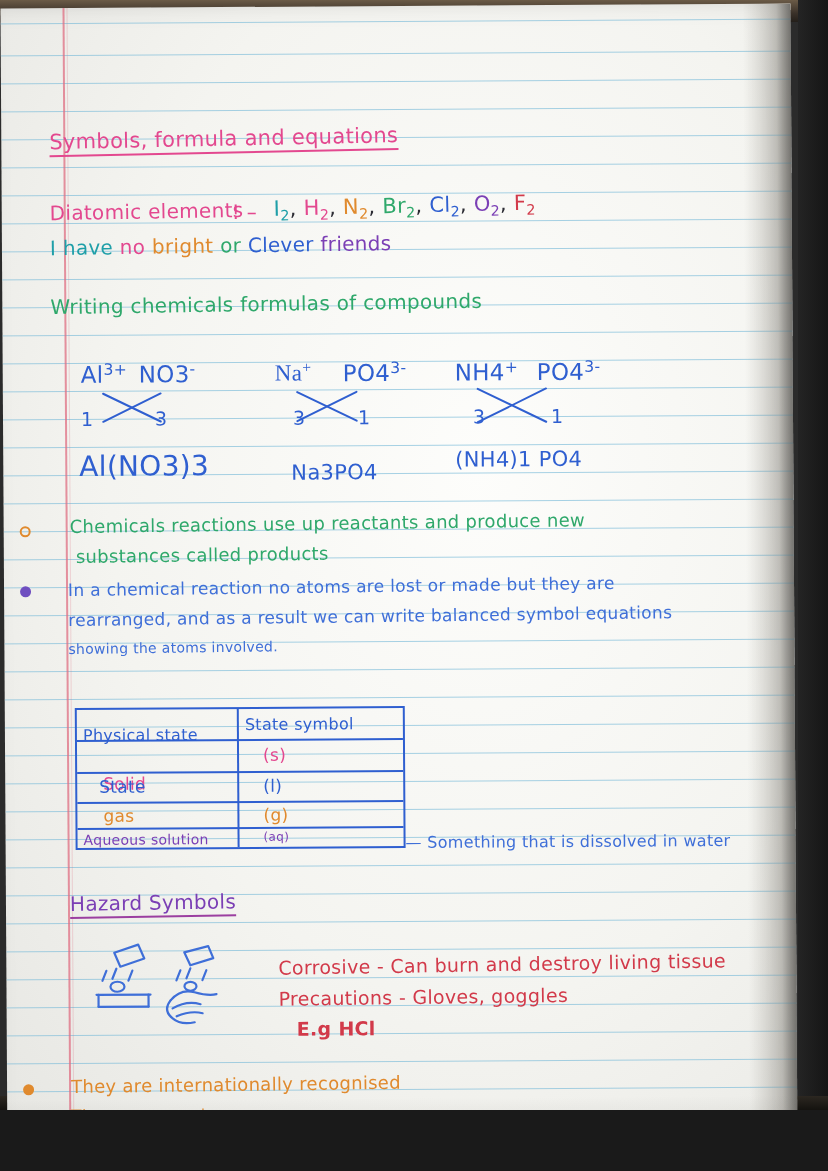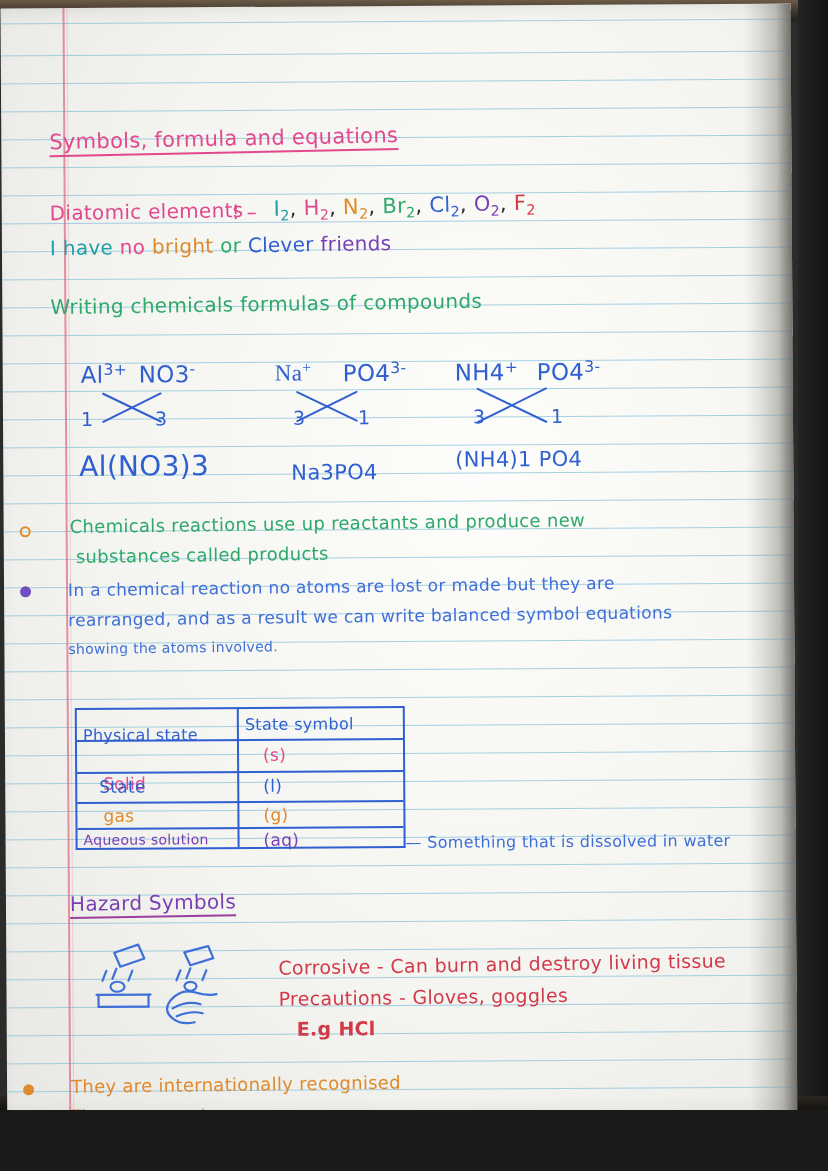--- a/index.html
+++ b/index.html
@@ -289,21 +289,21 @@
       <div class="tbl-cell hw pink" style="left:26px; top:36px; font-size:17px;margin-top:28px;">Solid</div>
       <div class="tbl-cell hw pink" style="left:186px; top:36px; font-size:17px;">(s)</div>
 
       <div class="tbl-cell hw blue" style="left:22px; top:67px; font-size:17px;">State</div>
       <div class="tbl-cell hw blue" style="left:186px; top:67px; font-size:17px;">(l)</div>
 
       <div class="tbl-cell hw orange" style="left:26px; top:96px; font-size:17px;">gas</div>
       <div class="tbl-cell hw orange" style="left:186px; top:96px; font-size:17px;">(g)</div>
 
       <div class="tbl-cell hw purple" style="left:6px; top:122px; font-size:14px;">Aqueous solution</div>
-      <div class="tbl-cell hw purple" style="left:186px; top:121px; font-size:17px;">(aq)</div>
+      <div class="tbl-cell hw purple" style="left:186px; top:121px; font-size:12px;">(aq)</div>
     </div>
 
 
     <div class="hw blue2" style="left:400px; top:827px; font-size:16px;">— Something that is dissolved in water</div>
 
     <div class="hw purple u-purple" style="left:64px; top:884px; font-size:20px; transform:rotate(-0.6deg);">Hazard Symbols</div>
 
     <svg class="hazard-svg" viewBox="0 0 190 105">
       <g fill="none" stroke="#3f6fd8" stroke-width="2.2" stroke-linecap="round" stroke-linejoin="round">
 

